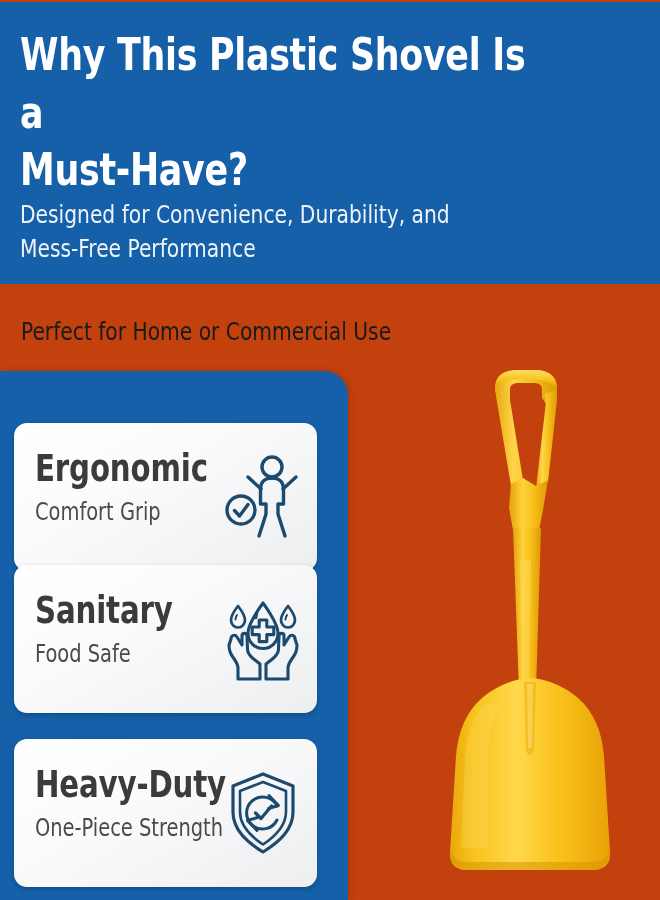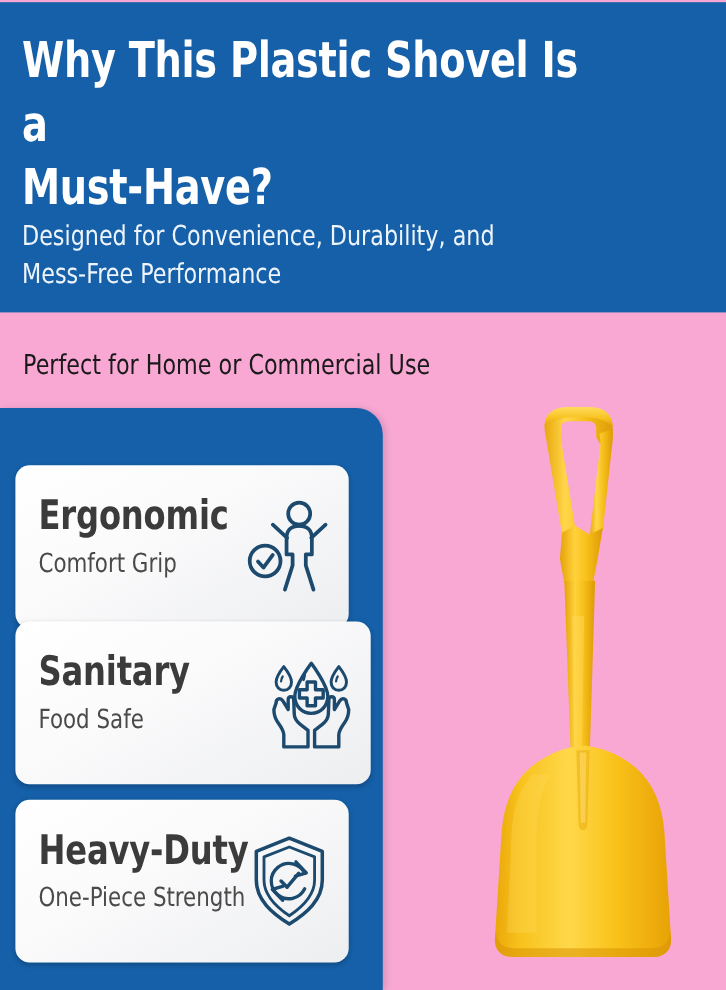--- a/index.html
+++ b/index.html
@@ -3,21 +3,21 @@
 <meta charset="utf-8">
 <style>
   html,body{margin:0;padding:0;}
   body{
     width:660px;height:900px;
     background:#ffffff;
     font-family:"Liberation Sans", sans-serif;
     overflow:hidden;
     position:relative;
   }
-  .page{position:relative;width:660px;height:900px;background:#f9a8d4;overflow:hidden;}
+  .page{position:relative;width:660px;height:900px;background:#c2410c;overflow:hidden;}
 
   
   .header{
     position:absolute;left:0;top:2px;width:660px;height:282px;
     background:#1560a8;
   }
   .header-title{
     position:absolute;left:20px;top:24px;width:600px;
     color:#ffffff;
     font-family:"Liberation Sans Narrow","DejaVu Sans Condensed","Liberation Sans",sans-serif;
@@ -63,22 +63,22 @@
   }
 
   .card{
     position:absolute;left:14px;width:303px;height:148px;
     border-radius:13px;
     background:linear-gradient(150deg,#ffffff 0%,#fbfbfc 38%,#edeef0 100%);
     box-shadow:0 2px 5px rgba(0,0,0,0.22);
     overflow:hidden;
   }
   .card-1{top:33px;margin-top:19px;}
-  .card-2{top:194px;padding-left:20px;}
-  .card-3{top:356px;}
+  .card-2{top:194px;}
+  .card-3{top:368px;}
 
   .card-text{
     position:absolute;left:21px;top:27px;width:185px;
   }
   .card-title{
     color:#3b3b3b;
     font-family:"Liberation Sans Narrow","DejaVu Sans Condensed","Liberation Sans",sans-serif;
     font-weight:700;
     font-size:37px;
     line-height:1.0;

